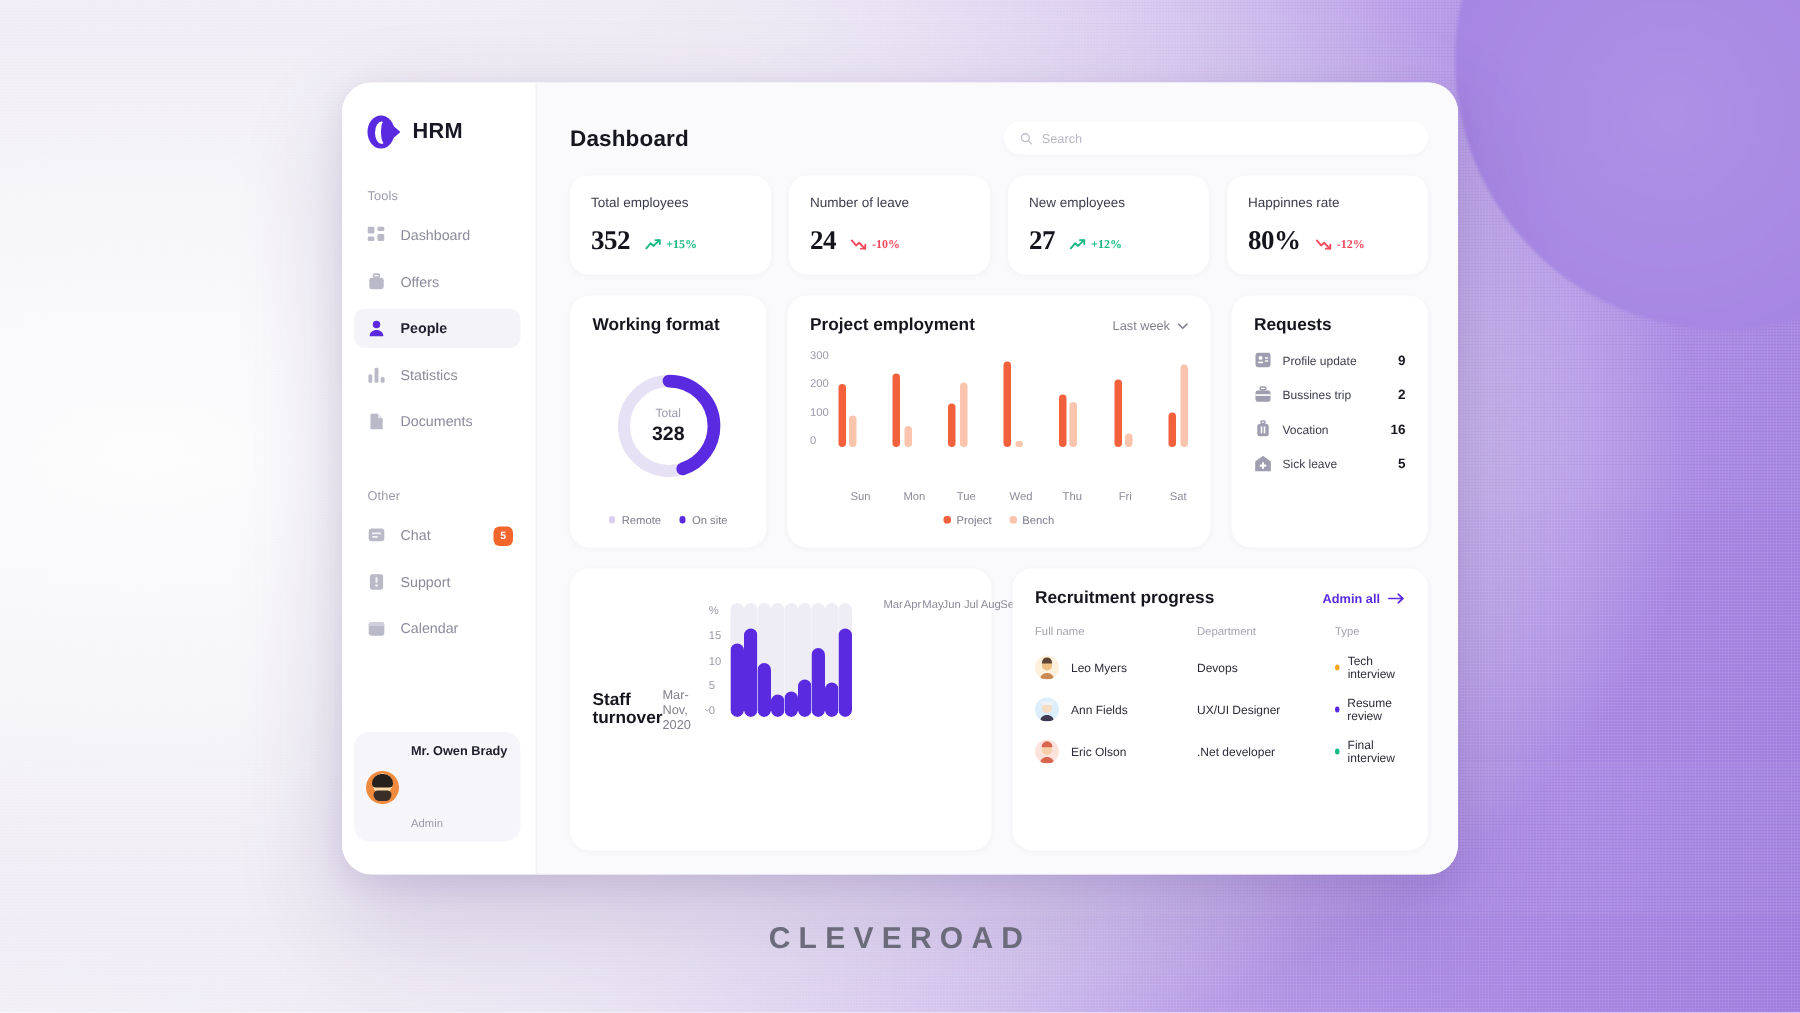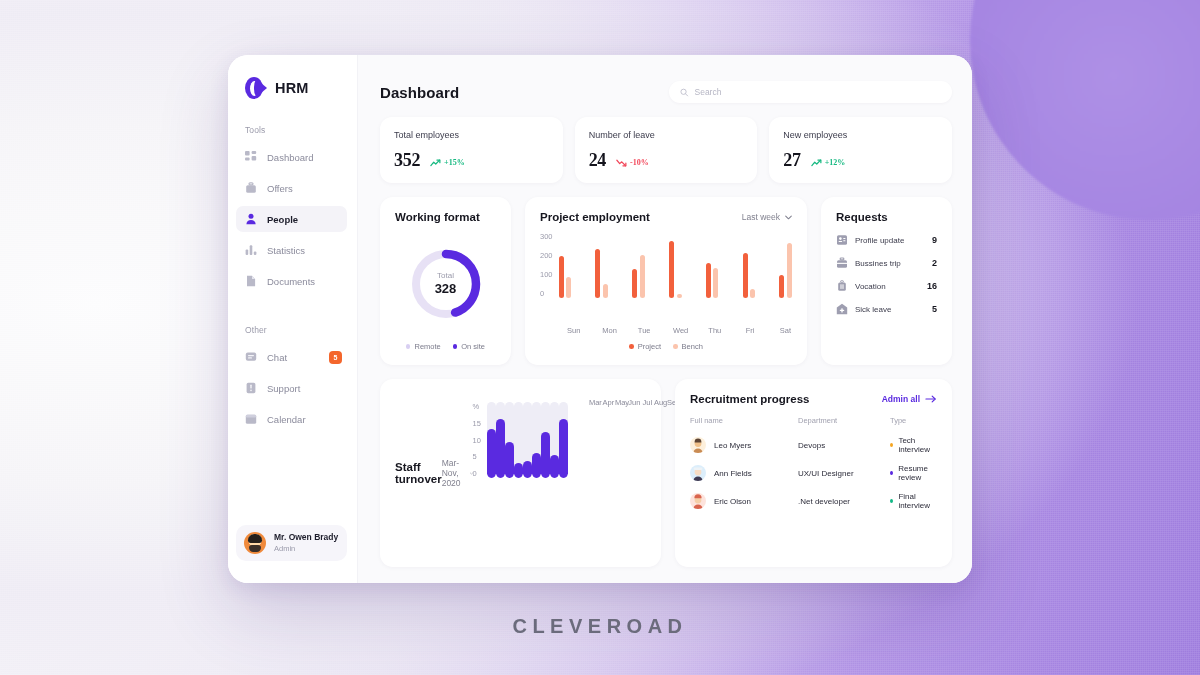--- a/index.html
+++ b/index.html
@@ -102,21 +102,21 @@
   }
   .avatar-sm::before {
     content:''; position:absolute; left:4px; top:2px; width:14px; height:9px;
     background:#25201c; border-radius:7px 7px 3px 3px;
   }
   .avatar-sm::after {
     content:''; position:absolute; left:5px; bottom:2px; width:12px; height:7px;
     background:#3a2f28; border-radius:4px 4px 6px 6px;
   }
   .profile-name { font-size: 8.5px; font-weight: bold; color: #1d1d2b; line-height: 1.35; }
-  .profile-role { font-size: 7.5px; color: #9b9bab; line-height: 1.35; }
+  .profile-role { font-size: 7.5px; color: #9b9bab; line-height: 1.35; margin-top: 37px; }
 
   
   .main {
     flex: 1; background: #fafafc;
     padding: 26px 20px 16px 22px;
     display: flex; flex-direction: column; gap: 14px;
     overflow: hidden;
   }
   .topbar { display: flex; align-items: center; justify-content: space-between; }
   .page-title { font-size: 15px; font-weight: bold; color: #16161f; letter-spacing: .1px; }
@@ -370,20 +370,33 @@
           <span class="stat-delta up">
             <svg width="11" height="8" viewBox="0 0 12 9">
                 <polyline points="0.8,7.4 4,3.6 6.3,5.6 10.6,1.2" fill="none" stroke="#16b981" stroke-width="1.4" stroke-linecap="round" stroke-linejoin="round"></polyline>
                 <polyline points="7.6,1.2 10.9,1.2 10.9,4.2" fill="none" stroke="#16b981" stroke-width="1.4" stroke-linecap="round" stroke-linejoin="round"></polyline>
               </svg>
             <span>+12%</span>
           </span>
         </div>
       </div>
 
+      <div class="stat">
+        <div class="stat-label">Happinnes rate</div>
+        <div class="stat-row">
+          <span class="stat-value">80%</span>
+          <span class="stat-delta down">
+            <svg width="11" height="8" viewBox="0 0 12 9">
+                <polyline points="0.8,1.4 4,5.2 6.3,3.2 10.6,7.6" fill="none" stroke="#f2485b" stroke-width="1.4" stroke-linecap="round" stroke-linejoin="round"></polyline>
+                <polyline points="7.6,7.6 10.9,7.6 10.9,4.6" fill="none" stroke="#f2485b" stroke-width="1.4" stroke-linecap="round" stroke-linejoin="round"></polyline>
+              </svg>
+            <span>-12%</span>
+          </span>
+        </div>
+      </div>
     </div>
 
     <div class="row" style="height:168px">
 
       <section class="card donut-card">
         <div class="card-title">Working format</div>
         <div class="donut-wrap">
           <div style="position:relative;width:74px;height:74px">
             <svg width="74" height="74" viewBox="0 0 74 74">
               <circle cx="37" cy="37" r="30" fill="none" stroke="#e7e1f5" stroke-width="8" stroke-linecap="round"></circle>

